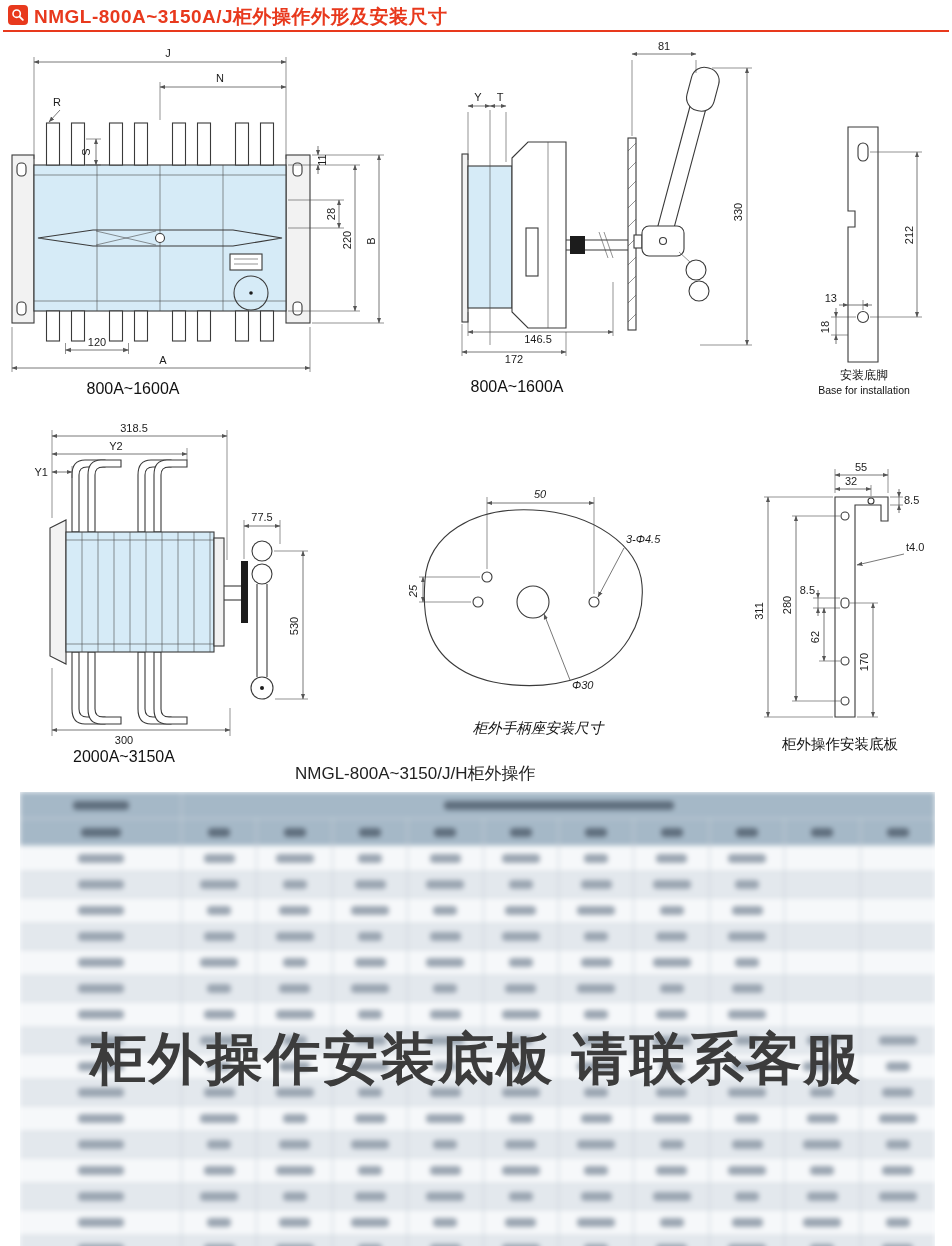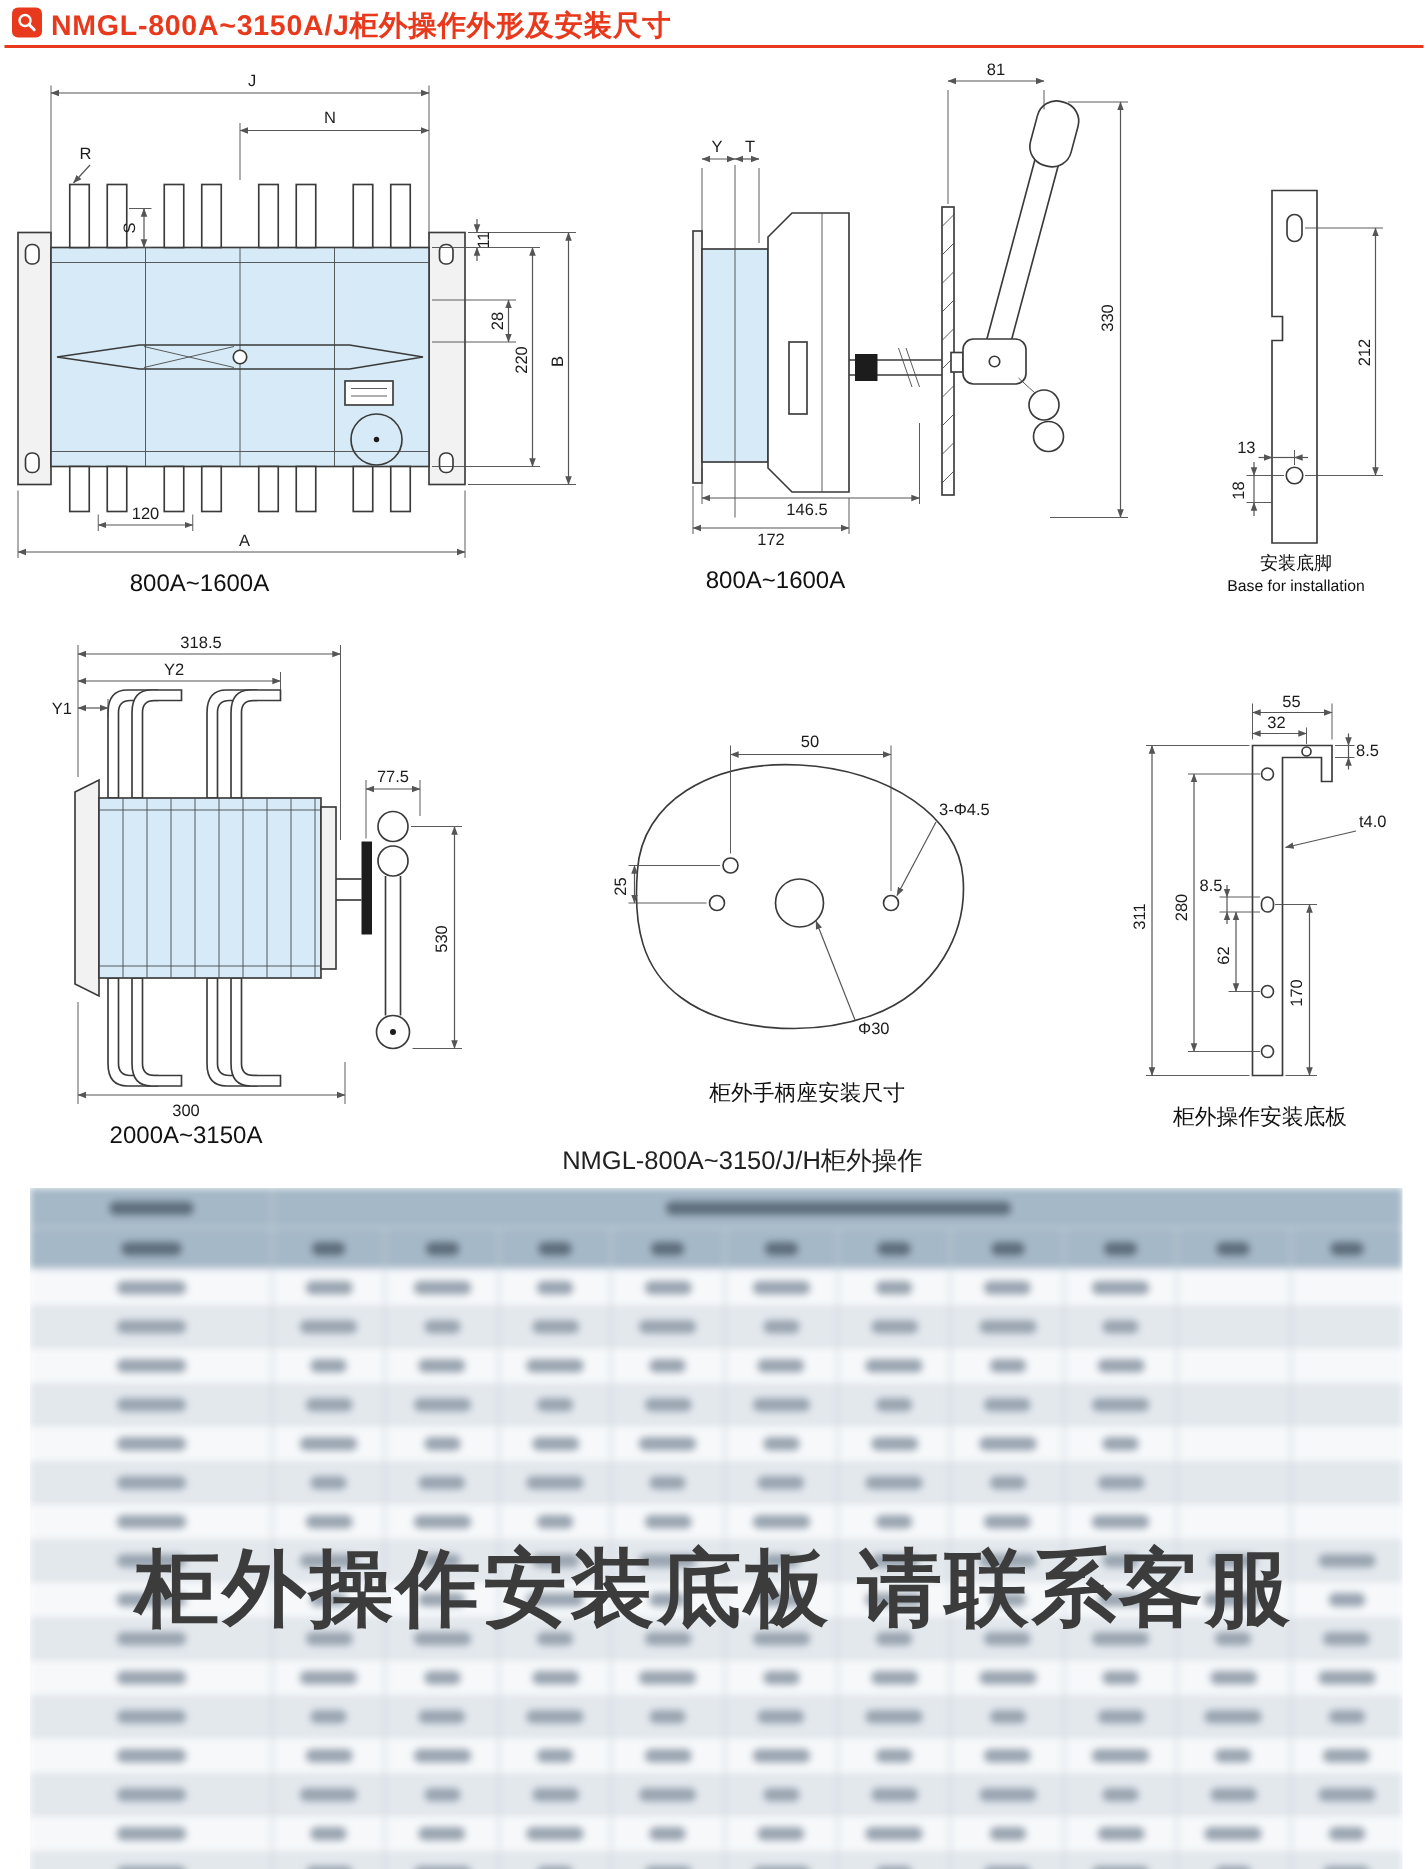--- a/index.html
+++ b/index.html
@@ -15,21 +15,21 @@
   svg text.cn{font-size:14.5px;fill:#111;}
   svg text.cns{font-size:12px;fill:#111;}
   svg text.en{font-size:10.5px;fill:#111;}
   .out{fill:none;stroke:#3a3a3a;stroke-width:1.1;}
   .body{fill:#d6ebf7;stroke:#3a3a3a;stroke-width:1.1;}
   .plate{fill:#f2f2f2;stroke:#3a3a3a;stroke-width:1.1;}
   .white{fill:#fff;stroke:#3a3a3a;stroke-width:1.1;}
   .thin{stroke:#4a4a4a;stroke-width:0.6;fill:none;}
   .dim{stroke:#555;stroke-width:0.8;fill:none;}
   .fillDark{fill:#1c1c1c;stroke:none;}
-  #figure-caption{position:absolute;left:295px;top:762px;width:400px;text-align:center;font-size:17px;color:#222;}
+  #figure-caption{position:absolute;left:295px;top:762px;width:400px;text-align:left;font-size:17px;color:#222;}
   #table-wrap{position:absolute;left:20px;top:792px;width:915px;height:454px;overflow:hidden;background:#fbfcfd;}
   #table-inner{filter:blur(2.4px);}
   .trow{display:flex;height:26px;border-bottom:1px solid #ccd5dd;background:#f6f8fa;}
   .trow.thead{background:#a5b8c7;height:27px;}
   .trow.alt{background:#e3e8ed;}
   .tcell{flex:1;display:flex;align-items:center;justify-content:center;border-right:1px solid #c6cfd8;}
   .tcell:last-child{border-right:none;}
   .tfirst{flex:0 0 162px;}
   .tmerge{flex:1;}
   .smudge{height:9px;border-radius:4px;background:#9aa5b1;display:inline-block;}
@@ -284,21 +284,21 @@
   <line class="dim" x1="291" y1="131" x2="291" y2="279" marker-start="url(#m4)" marker-end="url(#m4)"></line>
   <text transform="rotate(-90 286 206)" x="286" y="206" text-anchor="middle">530</text>
   <line class="thin" x1="40" y1="248" x2="40" y2="316"></line>
   <line class="thin" x1="218" y1="288" x2="218" y2="316"></line>
   <line class="dim" x1="40" y1="310" x2="218" y2="310" marker-start="url(#m4)" marker-end="url(#m4)"></line>
   <text x="112" y="324" text-anchor="middle">300</text>
   <text class="big" x="112" y="342" text-anchor="middle">2000A~3150A</text>
 </svg>
 </div>
 
-<div class="drw abs" style="left:395px;top:465px;">
+<div class="drw abs" style="left:395px;top:465px;font-style:italic;">
 <svg width="310" height="285" viewBox="0 0 310 285">
   <defs>
         <marker id="m5" viewBox="0 0 10 10" refX="8.5" refY="5" markerWidth="8" markerHeight="8" orient="auto-start-reverse">
           <path d="M0,1.6 9,5 0,8.4Z" fill="#555"></path>
         </marker>
       </defs>
   <path class="white" d="M30,115 C33,70 78,42 138,45 C198,48 244,80 247,120 C250,156 230,196 186,212 C144,227 88,222 59,200 C33,181 27,152 30,115 Z"></path>
   <circle class="white" cx="138" cy="137" r="16"></circle>
   <circle class="white" cx="83" cy="137" r="5"></circle>
   <circle class="white" cx="92" cy="112" r="5"></circle>

